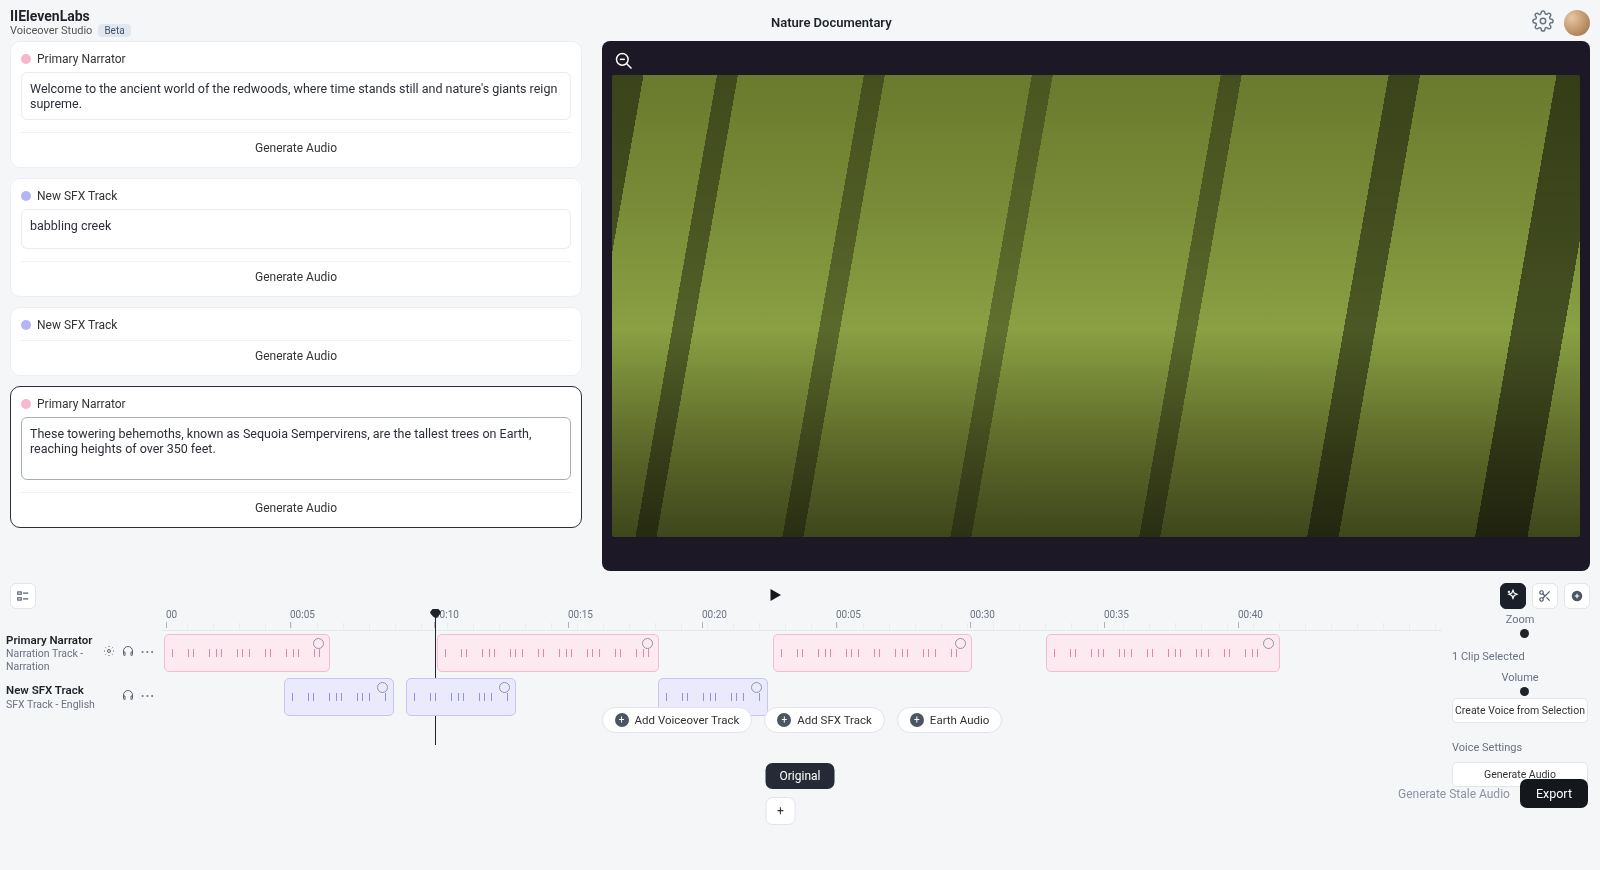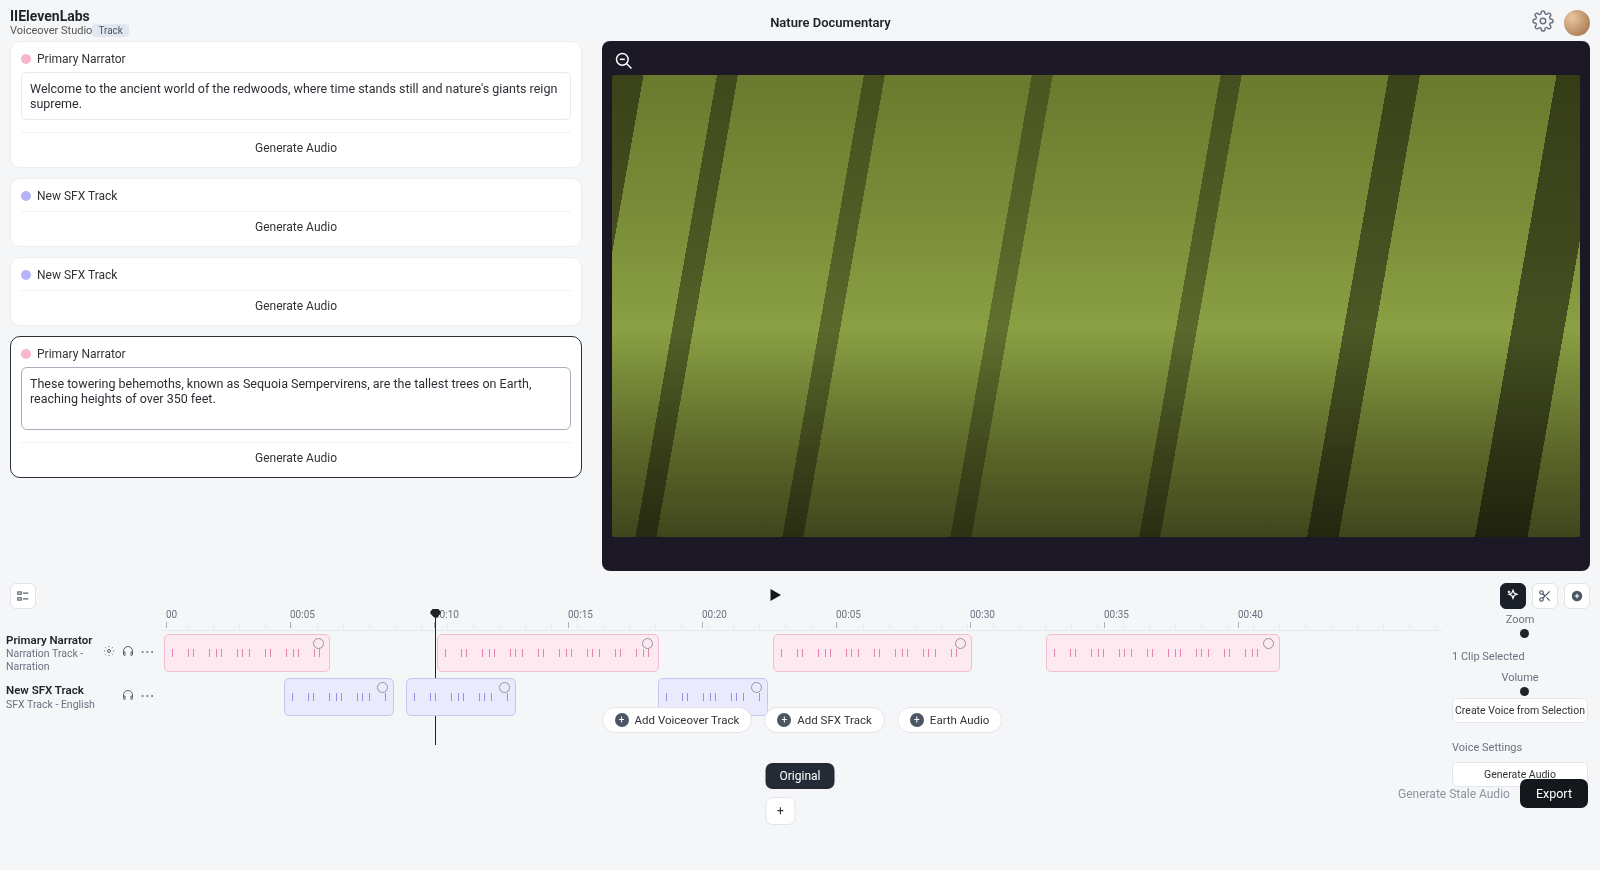--- a/index.html
+++ b/index.html
@@ -1,20 +1,20 @@
 <!DOCTYPE html>
 <html><head>
 <meta charset="utf-8">
 <style>
 * { box-sizing: border-box; margin: 0; padding: 0; font-family: -apple-system, BlinkMacSystemFont, "Segoe UI", Roboto, sans-serif; }
 body { background: #f4f6f8; color: #1f2328; width: 1600px; height: 870px; overflow: hidden; }
 .header { display: flex; align-items: center; justify-content: space-between; padding: 8px 10px 4px 10px; }
 .header-left { }
 .brand { font-weight: 700; font-size: 14px; }
-.sub-brand { font-size: 11px; color: #555; display: flex; align-items: center; }
+.sub-brand { font-size: 11px; color: #555; display: flex; align-items: center; gap: 6px; }
 .badge { background: #e2e7ef; color: #475569; font-size: 10px; padding: 1px 6px; border-radius: 4px; }
 .header-center { font-size: 13px; font-weight: 600; }
 .header-right { display: flex; align-items: center; gap: 10px; }
 .gear svg { width: 22px; height: 22px; stroke: #6b7280; fill: none; stroke-width: 1.6; }
 .avatar { width: 26px; height: 26px; border-radius: 50%; background: radial-gradient(circle at 30% 30%, #e8c6a3, #9b6b3d); }
 
 .main-row { display: flex; gap: 14px; padding: 0 10px 6px 10px; height: 536px; }
 .left-col { width: 578px; overflow-y: auto; padding-right: 6px; }
 .card { background: #fff; border-radius: 10px; padding: 10px; margin-bottom: 10px; border: 1px solid #eceef1; }
 .card.active { border: 1.5px solid #2a2f3a; }
@@ -91,21 +91,21 @@
 .export-btn { background:#14171c; color:#fff; border:none; border-radius:7px; padding:7px 16px; font-size:12.5px; cursor:pointer;}
 </style>
 </head>
 <body>
 
 <div class="header">
   <div class="header-left">
     <div class="brand">IIElevenLabs</div>
     <div class="sub-brand">
       <span>Voiceover Studio</span>
-      <span class="badge">Track</span>
+      <span class="badge">Beta</span>
     </div>
   </div>
   <div class="header-center">Nature Documentary</div>
   <div class="header-right">
     <span class="gear"><svg viewBox="0 0 24 24">
           <circle cx="12" cy="12" r="3"></circle>
           <path d="M19.4 15a1.7 1.7 0 0 0 .3 1.8l.1.1a2 2 0 1 1-2.8 2.8l-.1-.1a1.7 1.7 0 0 0-1.8-.3 1.7 1.7 0 0 0-1 1.5V21a2 2 0 1 1-4 0v-.1a1.7 1.7 0 0 0-1.1-1.5 1.7 1.7 0 0 0-1.8.3l-.1.1a2 2 0 1 1-2.8-2.8l.1-.1a1.7 1.7 0 0 0 .3-1.8 1.7 1.7 0 0 0-1.5-1H3a2 2 0 1 1 0-4h.1a1.7 1.7 0 0 0 1.5-1.1 1.7 1.7 0 0 0-.3-1.8l-.1-.1a2 2 0 1 1 2.8-2.8l.1.1a1.7 1.7 0 0 0 1.8.3h.1A1.7 1.7 0 0 0 10 3.1V3a2 2 0 1 1 4 0v.1a1.7 1.7 0 0 0 1 1.5 1.7 1.7 0 0 0 1.8-.3l.1-.1a2 2 0 1 1 2.8 2.8l-.1.1a1.7 1.7 0 0 0-.3 1.8v.1a1.7 1.7 0 0 0 1.5 1H21a2 2 0 1 1 0 4h-.1a1.7 1.7 0 0 0-1.5 1z"></path>
         </svg></span>
     <div class="avatar"></div>
   </div>
@@ -118,20 +118,21 @@
       <span class="dot pink"></span>
       <span>Primary Narrator</span>
     </div>
     <textarea rows="2" style="">Welcome to the ancient world of the redwoods, where time stands still and nature's giants reign supreme.</textarea>
     <button class="gen-btn">Generate Audio</button></div>
       <div class="card">
     <div class="card-head">
       <span class="dot blue"></span>
       <span>New SFX Track</span>
     </div>
+    <textarea rows="1" style="">babbling creek</textarea>
     <button class="gen-btn">Generate Audio</button></div>
       <div class="card">
     <div class="card-head">
       <span class="dot blue"></span>
       <span>New SFX Track</span>
     </div>
     <button class="gen-btn">Generate Audio</button></div>
       <div class="card active">
     <div class="card-head">
       <span class="dot pink"></span>

